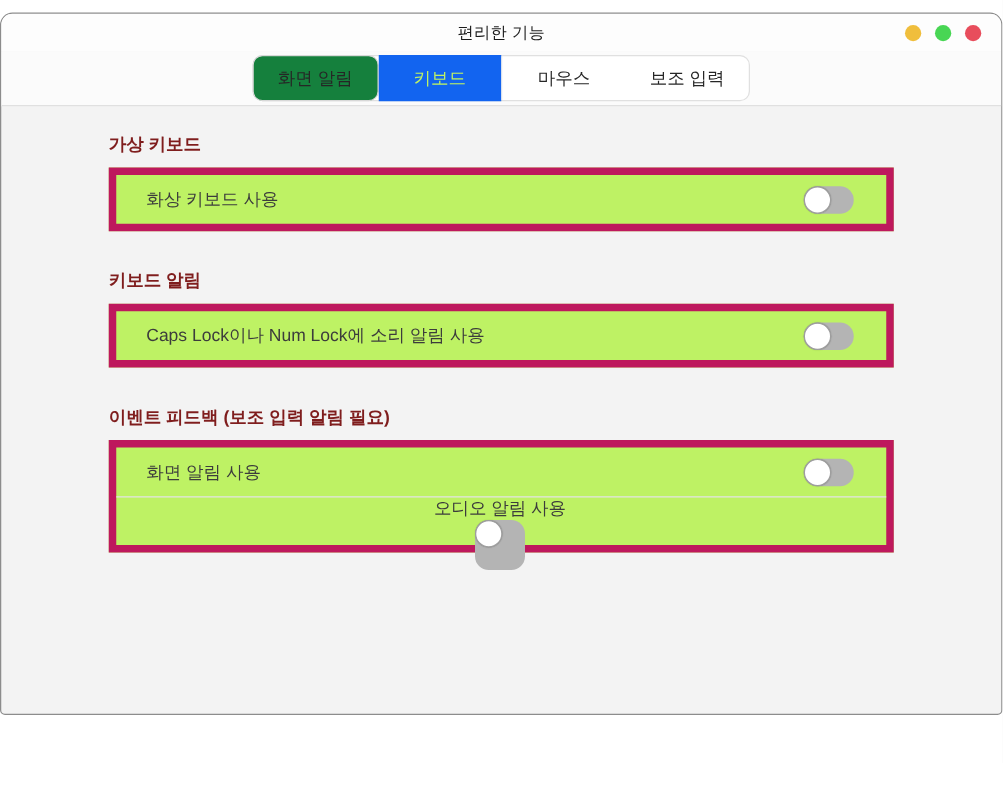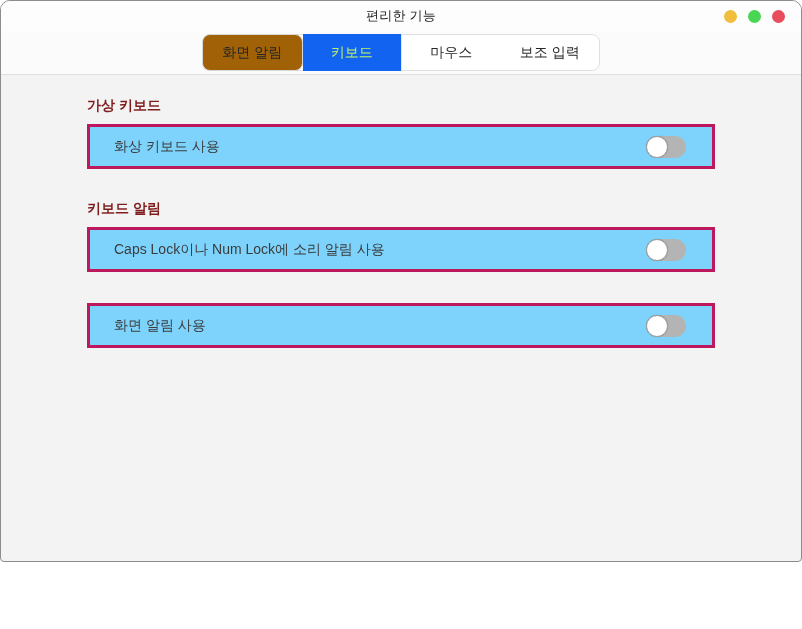--- a/index.html
+++ b/index.html
@@ -6,20 +6,21 @@
   html, body { width: 802px; height: 629px; background: #ffffff; }
   body { font-family: "Liberation Sans", "DejaVu Sans", sans-serif; }
 
   .window {
     width: 802px; height: 562px;
     border: 1px solid #8c8c8c;
     border-radius: 10px 10px 4px 4px;
     overflow: hidden;
     background: #f3f3f3;
     position: relative;
+    margin-top: 10px;
   }
 
   
   .titlebar {
     height: 30px;
     background: #fdfdfd;
     position: relative;
     display: flex; align-items: center; justify-content: center;
   }
   .title { font-size: 13px; color: #1a1a1a; letter-spacing: 0.2px; }
@@ -49,42 +50,42 @@
   }
   .tab {
     flex: 1 1 0;
     border: none; background: transparent;
     font-family: inherit;
     font-size: 14px; color: #262626;
     cursor: pointer;
     display: flex; align-items: center; justify-content: center;
   }
   .tab.first {
-    background: #a16207;
+    background: #15803d;
     border: 1px solid #d8d8d8;
     border-radius: 8px;
     margin: -1px 0 -1px -1px;
   }
   .tab.selected {
     background: var(--accent, #1264F0);
     color: #bef264;
     margin: -1px 0;
   }
   .tab.last { border-left: 1px solid #e6e6e6; border-radius: 0 8px 8px 0; }
 
   
   .content { padding: 22px 0 0 86px; }
   .section { width: 628px; margin-bottom: 31px; }
   .section-header {
     font-size: 14px; font-weight: bold; color: #7f1d1d;
     margin-bottom: 10px; line-height: 17px;
   }
   .card {
-    background: #7dd3fc;
-    border: 3px solid #be185d;
+    background: #bef264;
+    border: 6px solid #be185d;
   }
   .row {
     height: 39px;
     display: flex; align-items: center; justify-content: space-between;
     padding: 0 26px 0 24px;
   }
   .row + .row { border-top: 1px solid #e3e3e3; flex-direction: column; }
   .row-label { font-size: 14px; color: #3c3c3c; }
 
   
@@ -146,23 +147,30 @@
         <div class="row">
           <span class="row-label">Caps Lock이나 Num Lock에 소리 알림 사용</span>
           <span class="toggle">
               <span class="knob"></span>
             </span>
         </div>
       </div>
     </div>
 
     <div class="section">
+      <h3 class="section-header">이벤트 피드백 (보조 입력 알림 필요)</h3>
       <div class="card">
         <div class="row">
           <span class="row-label">화면 알림 사용</span>
+          <span class="toggle">
+              <span class="knob"></span>
+            </span>
+        </div>
+        <div class="row">
+          <span class="row-label">오디오 알림 사용</span>
           <span class="toggle">
               <span class="knob"></span>
             </span>
         </div>
       </div>
     </div>
 
   </div>
 </div>
 

